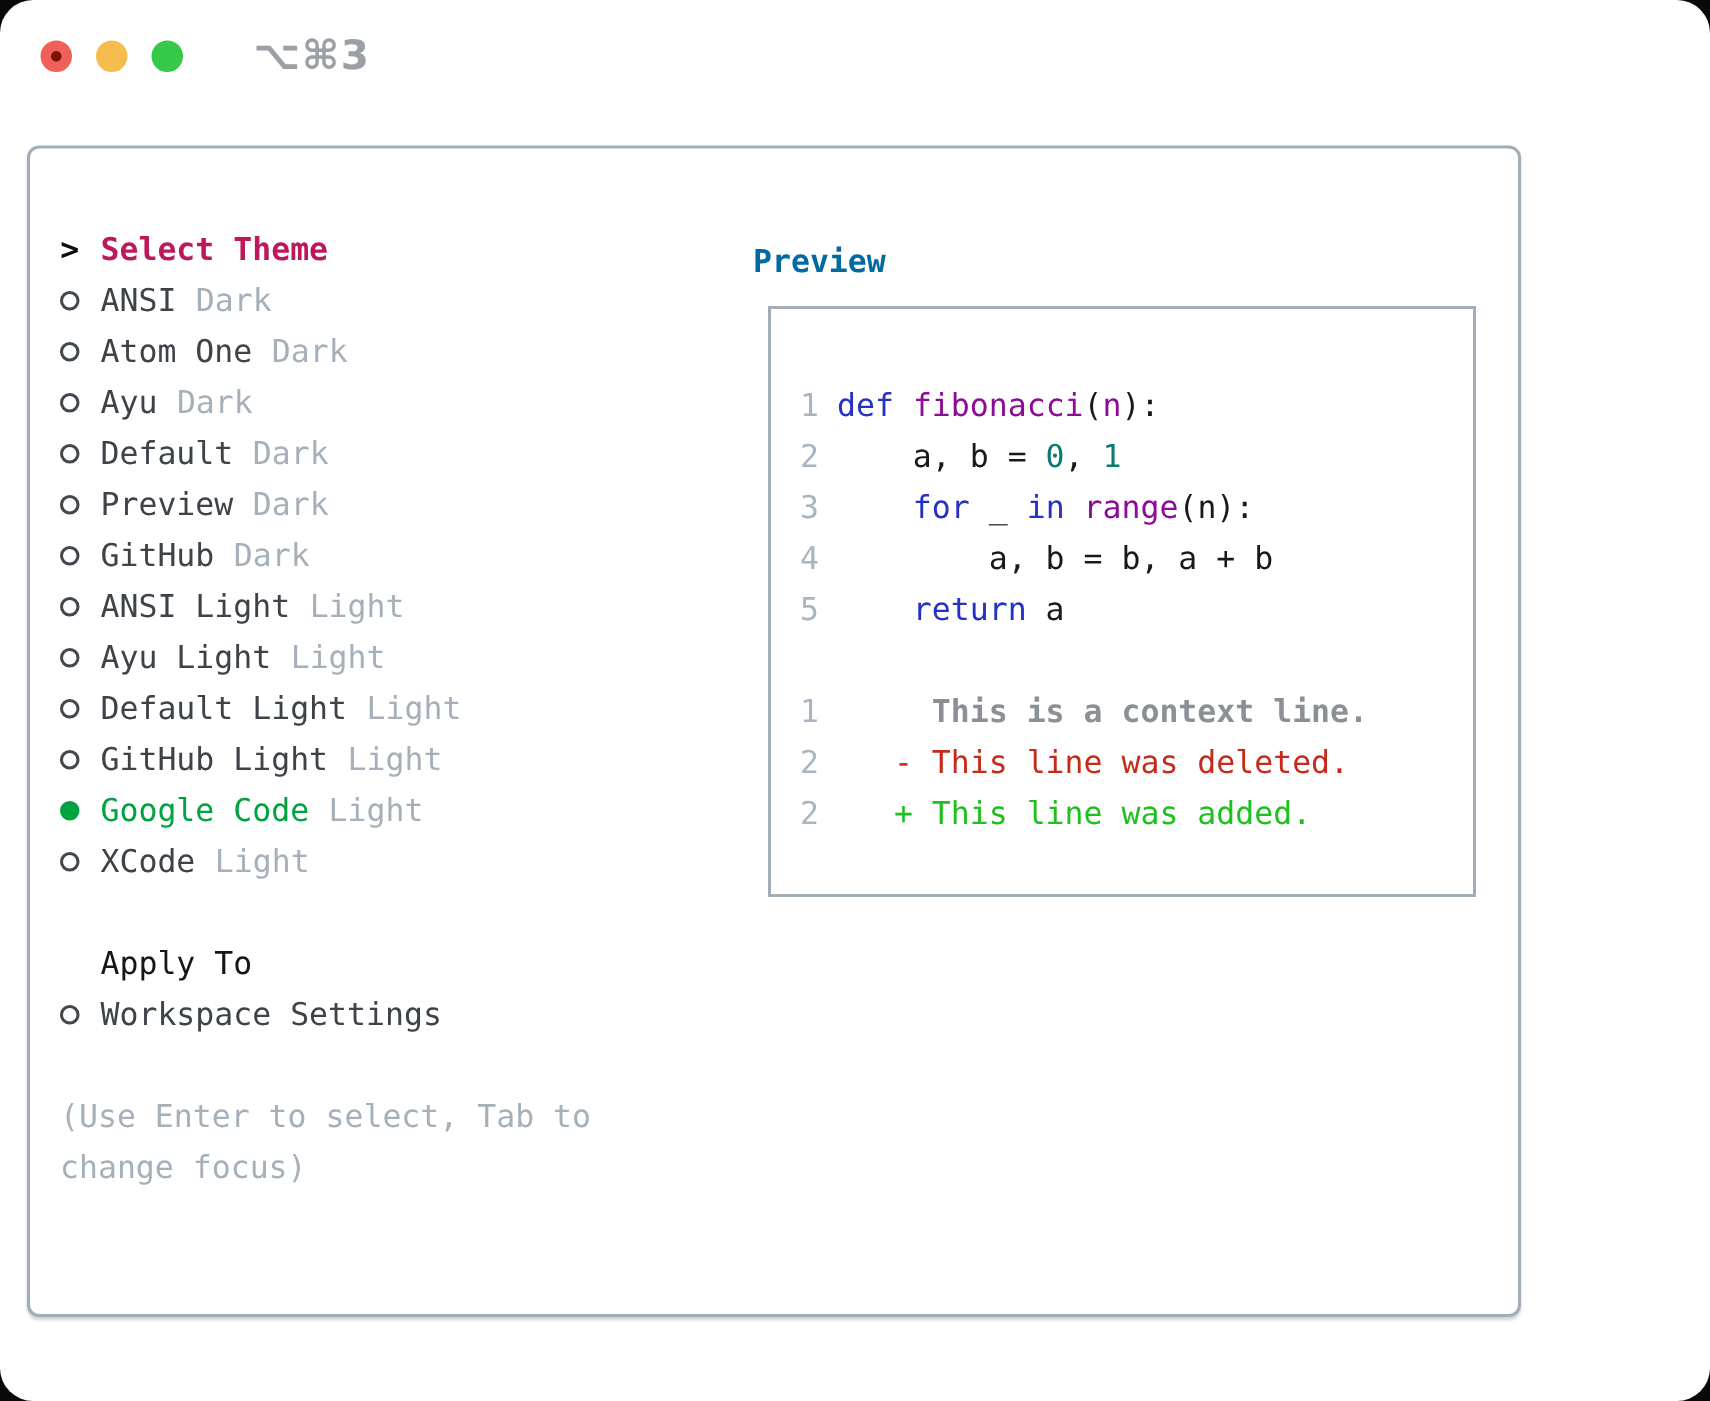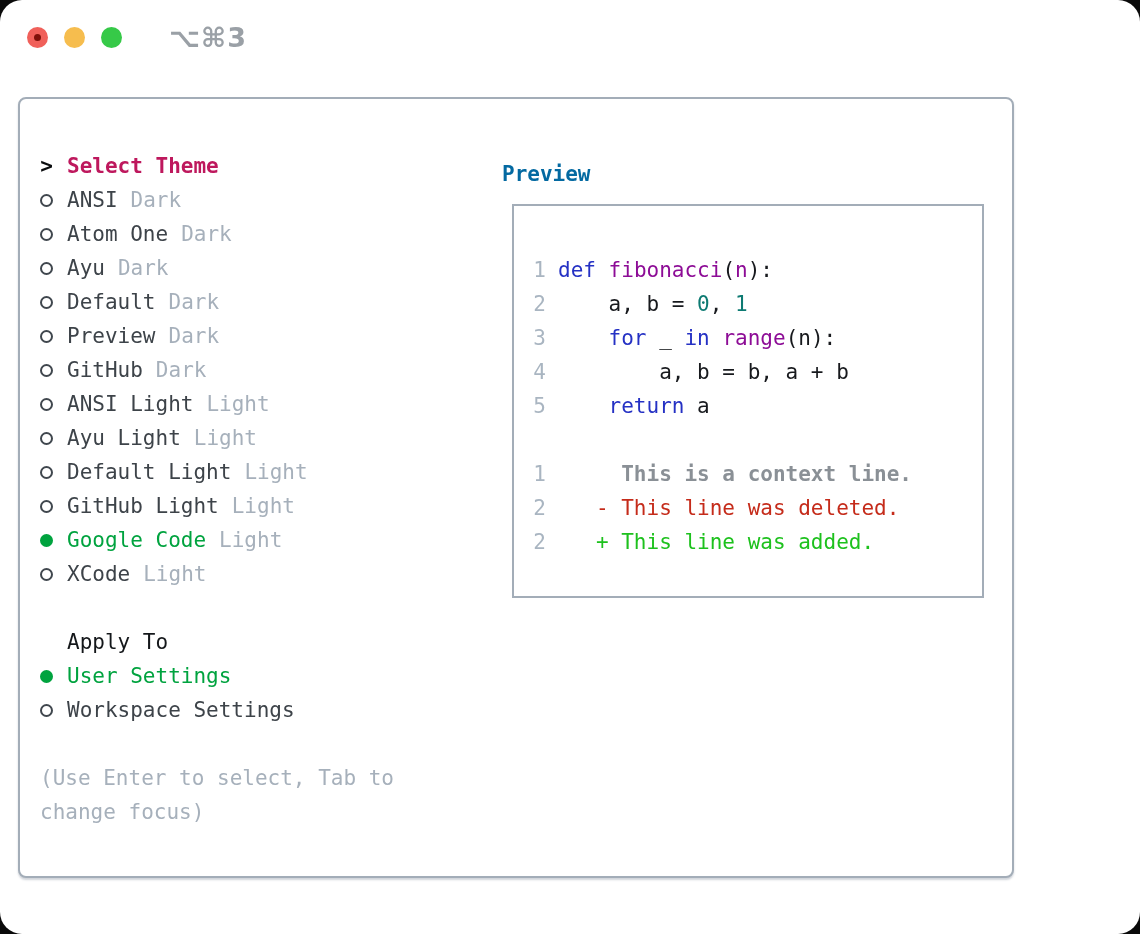--- a/index.html
+++ b/index.html
@@ -106,21 +106,20 @@
           <div class="row"><span class="marker"></span><span class="name">Ayu Light</span><span class="variant">Light</span></div>
           <div class="row"><span class="marker"></span><span class="name">Default Light</span><span class="variant">Light</span></div>
           <div class="row"><span class="marker"></span><span class="name">GitHub Light</span><span class="variant">Light</span></div>
           <div class="row"><span class="marker sel"></span><span class="name green">Google Code</span><span class="variant">Light</span></div>
           <div class="row"><span class="marker"></span><span class="name">XCode</span><span class="variant">Light</span></div>
         </div>
 
       <div class="apply-sec">
         <div class="apply-title">Apply To</div>
         <div>
-            <div class="row"><span class="marker sel"></span><span class="name green">User Settings</span></div>
             <div class="row"><span class="marker"></span><span class="name">Workspace Settings</span></div>
           </div>
       </div>
 
       <div class="hint">(Use Enter to select, Tab to change focus)</div>
     </div>
 
     <div class="preview-title">Preview</div>
 
     <div class="preview-box">

